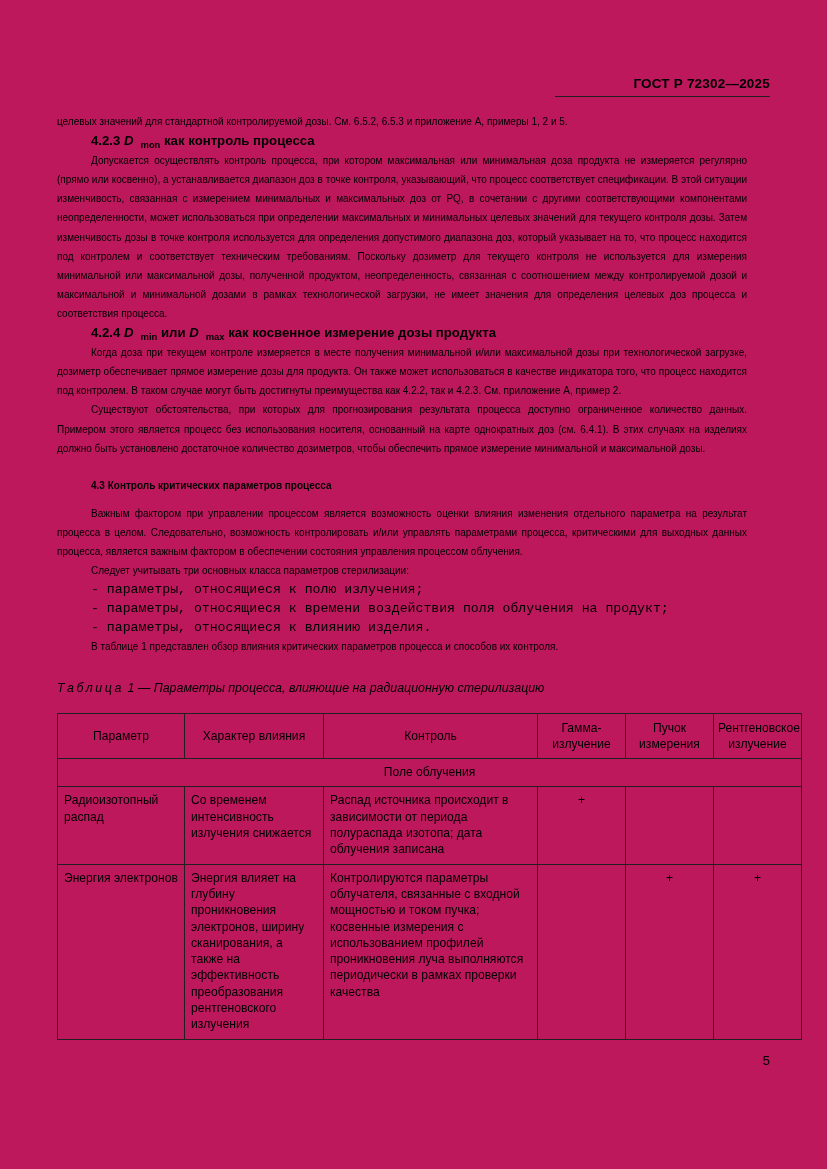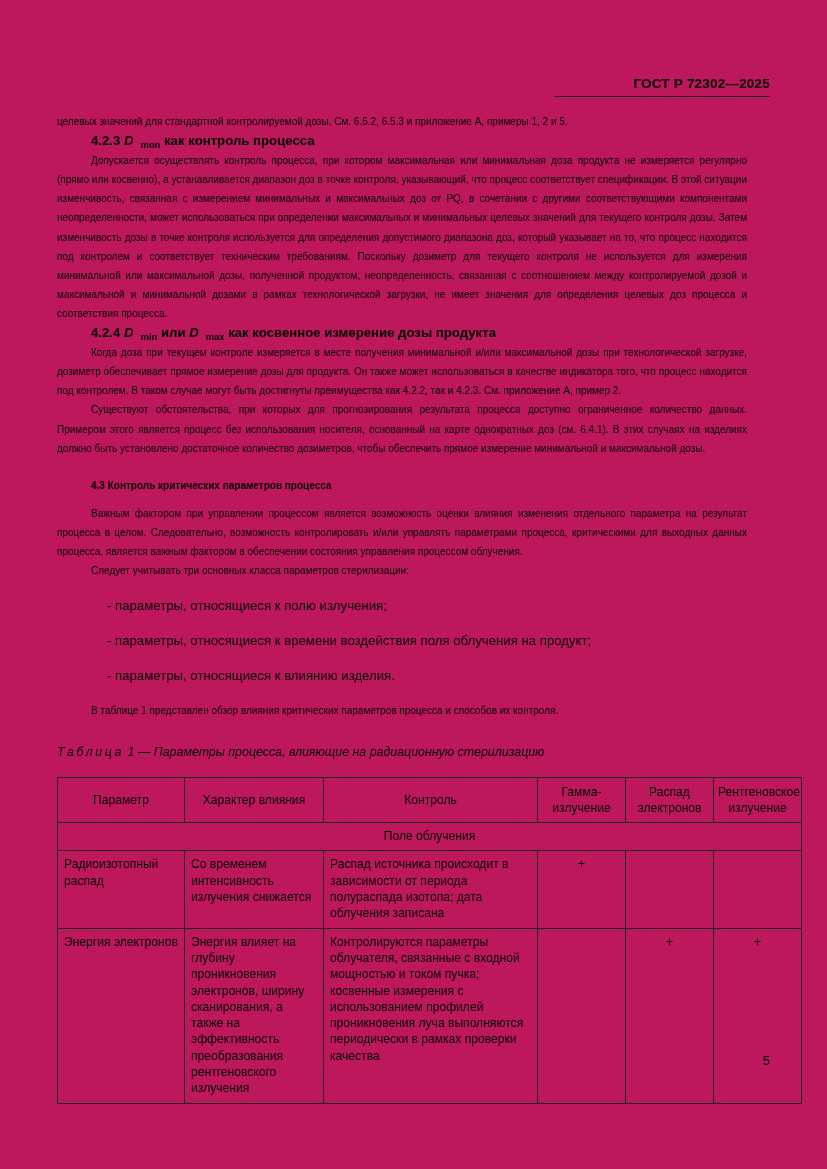--- a/index.html
+++ b/index.html
@@ -101,25 +101,26 @@
   .gap-sm { height: 9px; }
   .gap-md { height: 18px; }
   .gap-lg { height: 22px; }
 
   ul.dashlist {
     margin: 0;
     padding: 0;
     list-style: none;
   }
   ul.dashlist li {
-    margin: 16px;
+    margin: 0;
     font-size: 13.2px;
     line-height: 19.1px;
     text-indent: 34px;
     text-align: left;
+    font-family: Liberation Mono, monospace;
   }
 
   
   .table-caption {
     font-size: 12.4px;
     line-height: 18px;
     margin: 0;
     font-style: italic;
   }
   .table-caption .tword {
@@ -235,21 +236,21 @@
       <span>Параметры процесса, влияющие на радиационную стерилизацию</span>
     </p>
 
     <table class="gost">
       <thead>
         <tr>
           <th class="col-param">Параметр</th>
           <th class="col-effect">Характер влияния</th>
           <th class="col-ctrl">Контроль</th>
           <th class="col-gamma">Гамма-излучение</th>
-          <th class="col-ebeam">Распад электронов</th>
+          <th class="col-ebeam">Пучок измерения</th>
           <th class="col-xray">Рентгеновское излучение</th>
         </tr>
       </thead>
       <tbody>
         <tr>
           <td class="section-row" colspan="6">Поле облучения</td>
         </tr>
         <tr>
           <td class="cell-text">Радиоизотопный распад</td>
           <td class="cell-text">Со временем интенсивность излучения снижается</td>

